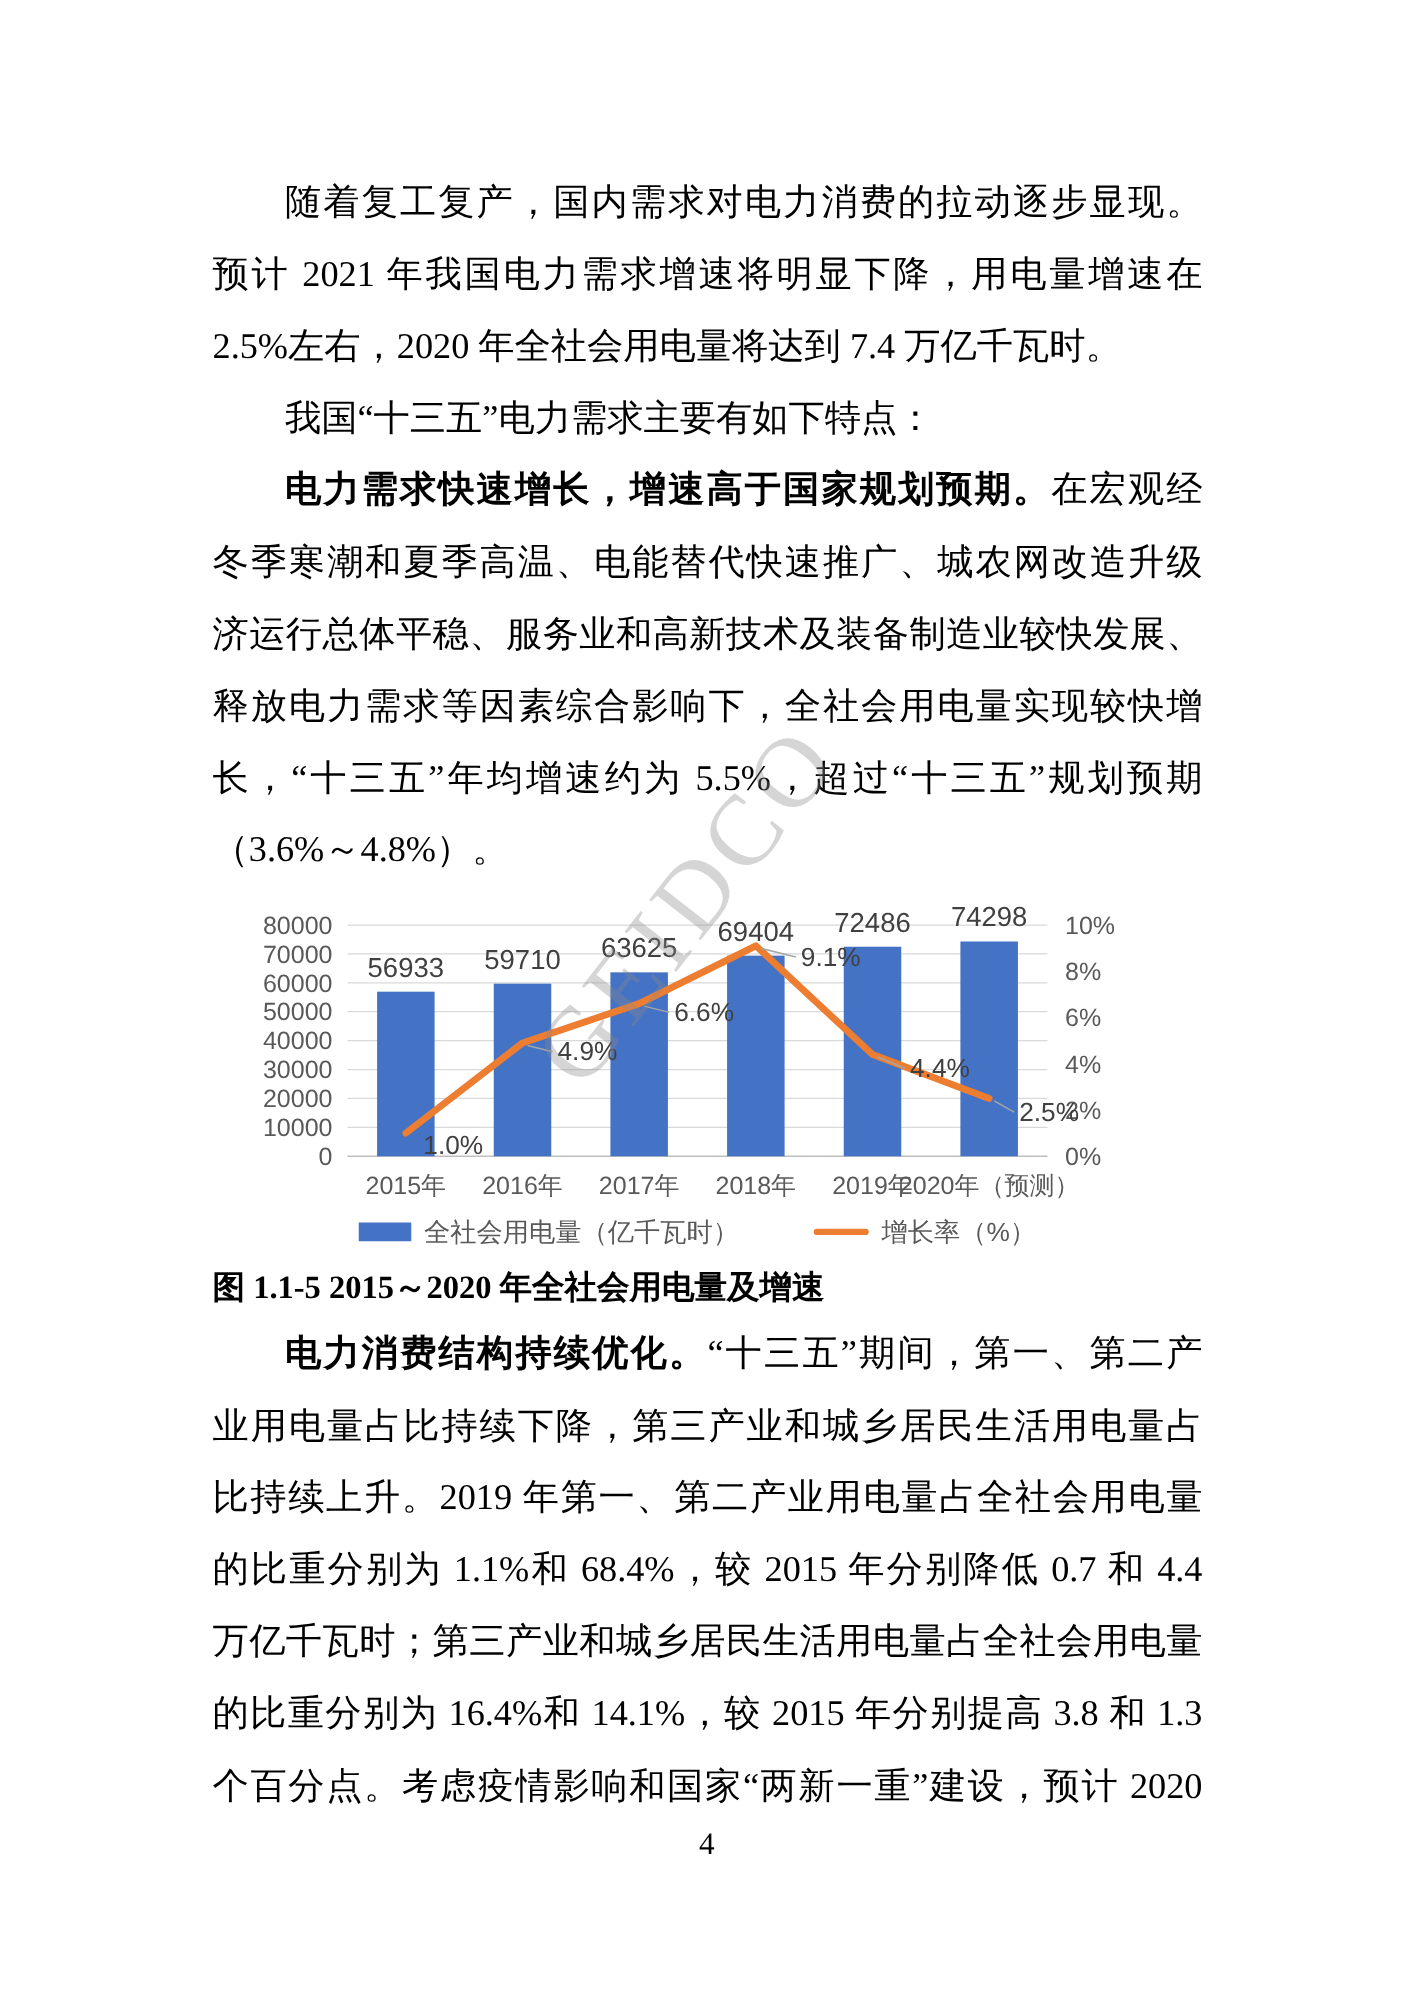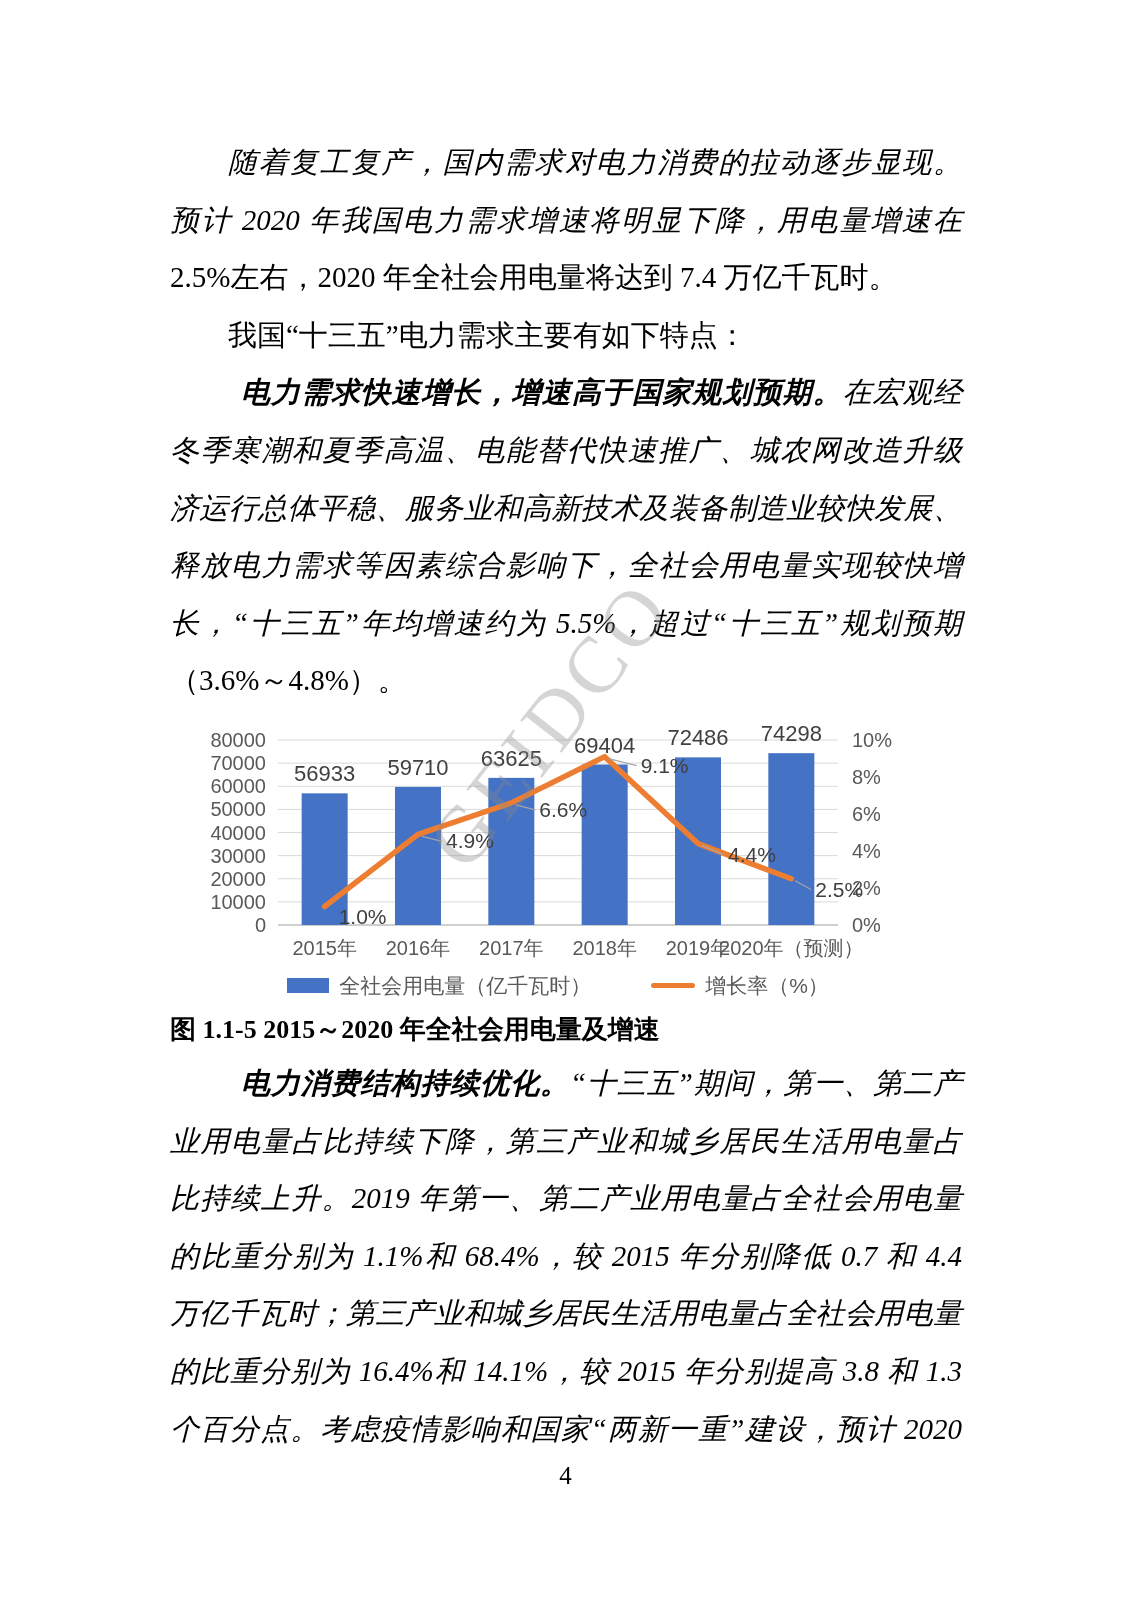--- a/index.html
+++ b/index.html
@@ -14,23 +14,23 @@
   }
   .content{position:absolute;left:170px;top:134px;width:792px;}
   .tline{
     font-size:29px;
     height:57.6px;
     line-height:57.6px;
     white-space:nowrap;
     overflow:visible;
     text-align:justify;
   }
-  .fill{text-align-last:justify;font-style:italic;}
+  .fill{text-align-last:justify;}
   .indent{padding-left:58px;}
-  .b{font-weight:bold;margin-left:13px;}
+  .b{font-weight:bold;}
   .caption{
     height:50px;line-height:50px;
     text-align:left;
     font-size:26px;font-weight:bold;
   }
   .chart-wrap{position:relative;height:295px;width:760px;margin-left:8px;}
   #chart-svg{display:block;}
   .tick{font-size:20px;fill:#595959;font-family:"Liberation Sans","DejaVu Sans",sans-serif;}
   .bar-label{font-size:22px;fill:#404040;font-family:"Liberation Sans","DejaVu Sans",sans-serif;}
   .pct-label{font-size:21px;fill:#404040;font-family:"Liberation Sans","DejaVu Sans",sans-serif;}
@@ -60,21 +60,21 @@
 </style>
 </head>
 <body>
 
 <div class="page">
 
   <div class="content">
 
     <div>
       <div class="tline fill indent">随着复工复产，国内需求对电力消费的拉动逐步显现。</div>
-      <div class="tline fill">预计 2020 年我国电力需求增速将明显下降，用电量增速在</div>
+      <div class="tline fill">预计 2021 年我国电力需求增速将明显下降，用电量增速在</div>
       <div class="tline">2.5%左右，2020 年全社会用电量将达到 7.4 万亿千瓦时。</div>
     </div>
 
     <div>
       <div class="tline indent">我国“十三五”电力需求主要有如下特点：</div>
     </div>
 
     <div>
       <div class="tline fill indent"><span class="b">电力需求快速增长，增速高于国家规划预期。</span><span>在宏观经</span></div>
       <div class="tline fill">冬季寒潮和夏季高温、电能替代快速推广、城农网改造升级</div>

